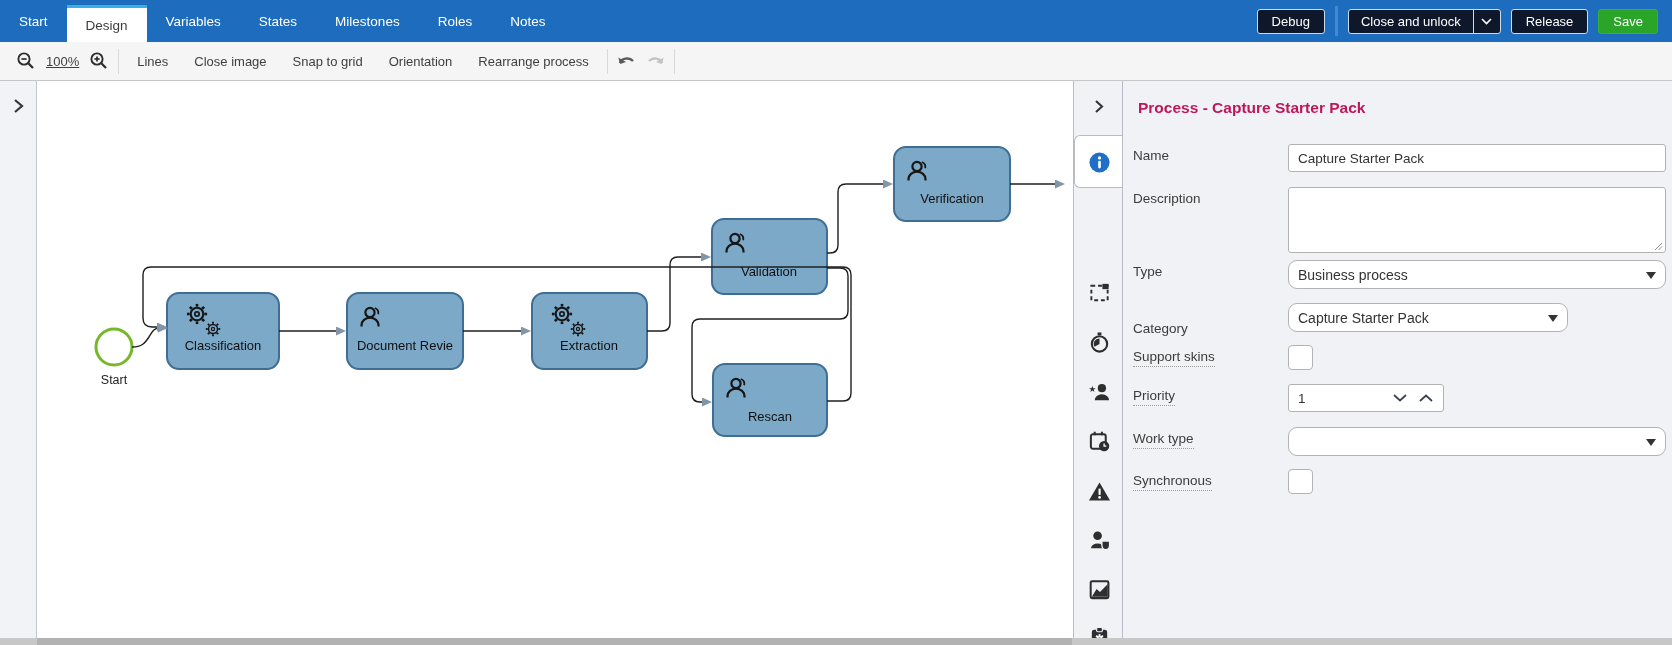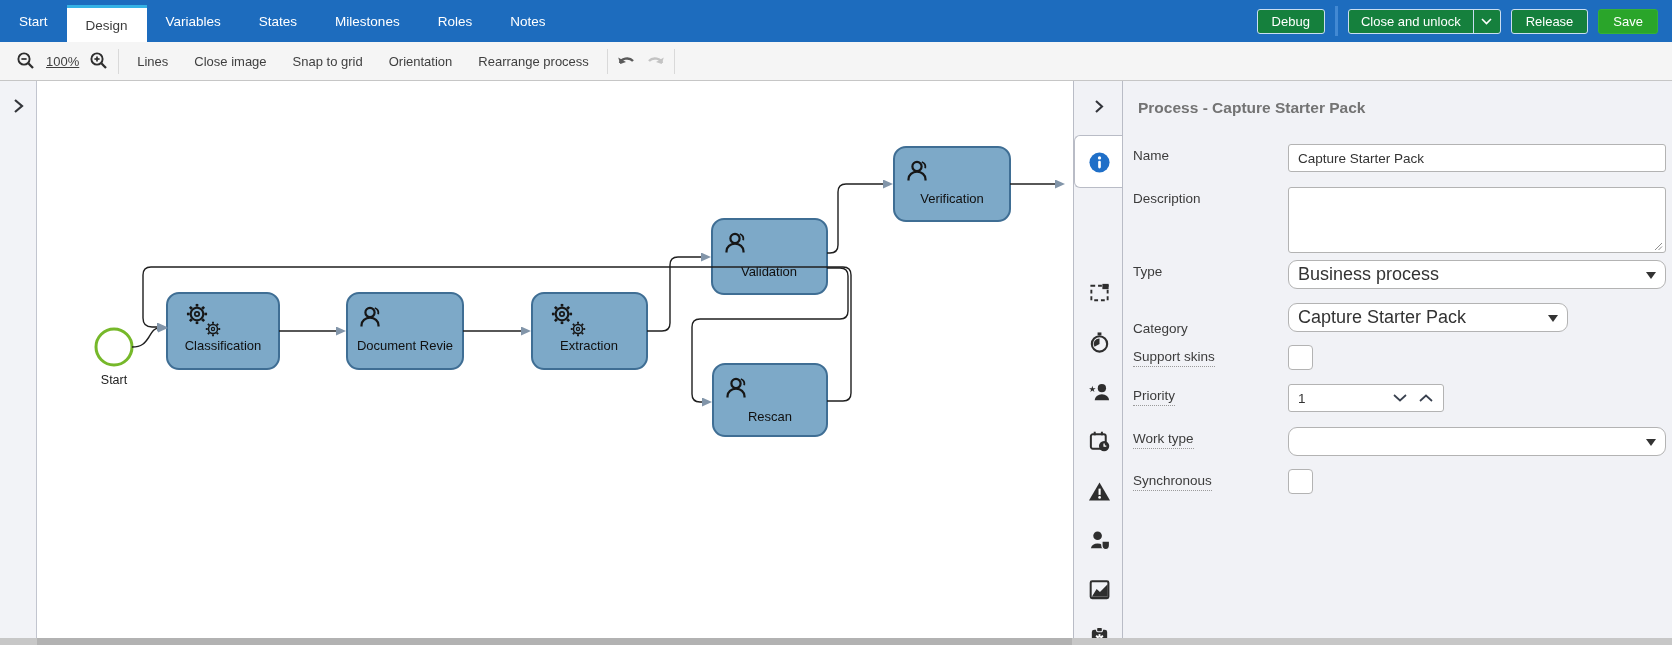--- a/index.html
+++ b/index.html
@@ -5,21 +5,21 @@
   * { box-sizing: border-box; margin: 0; padding: 0; }
   body { font-family: "Liberation Sans", sans-serif; background: #fff; }
   .app { position: relative; width: 1672px; height: 645px; overflow: hidden; background: #fff; font-family: "Liberation Sans", sans-serif; }
 
   
   .topbar { position: absolute; left: 0; top: 0; width: 1672px; height: 42px; background: #1d6cbe; display: flex; align-items: stretch; }
   .tabs { display: flex; align-items: stretch; }
   .tab { color: #fff; font-size: 13.5px; padding: 0 19px; display: flex; align-items: center; cursor: default; }
   .tab.active { background: #fff; color: #3c3c3c; border-top: 3px solid #35b2e5; margin-top: 5px; }
   .top-actions { margin-left: auto; display: flex; align-items: center; gap: 10px; padding-right: 14px; }
-  .tbtn { height: 25px; padding: 0 14px; background: #15803d; border: 1px solid #c9ddf2; color: #fff; font-size: 13px; border-radius: 3px; display: flex; align-items: center; cursor: pointer; white-space: nowrap; }
+  .tbtn { height: 25px; padding: 0 14px; background: #0f172a; border: 1px solid #c9ddf2; color: #fff; font-size: 13px; border-radius: 3px; display: flex; align-items: center; cursor: pointer; white-space: nowrap; }
   .tbtn.split { padding: 0; align-items: center; }
   .tbtn.split .lbl { padding: 0 12px; }
   .tbtn.split .chev { width: 27px; align-self: stretch; display: flex; align-items: center; justify-content: center; border-left: 1px solid #c9ddf2; }
   .tbtn.save { background: #2aa52a; border-color: #35b135; }
   .blue-sep { width: 3px; height: 30px; background: #4289d3; }
 
   
   .toolbar { position: absolute; left: 0; top: 42px; width: 1672px; height: 39px; background: #f5f5f5; border-bottom: 1px solid #c6c6c6; display: flex; align-items: center; font-size: 13px; color: #3f3f3f; }
   .tool-item { padding: 0 13px; cursor: pointer; white-space: nowrap; }
   .tool-sep { width: 1px; height: 25px; background: #d9d9d9; margin: 0 5px; }
@@ -35,28 +35,28 @@
   .canvas { position: absolute; left: 37px; top: 81px; width: 1036px; height: 557px; background: #fff; }
 
   
   .icon-strip { position: absolute; left: 1073px; top: 81px; width: 49px; height: 557px; background: #f1f2f6; border-left: 1px solid #b9bcc6; }
   .strip-icon { position: absolute; left: 13px; width: 24px; height: 24px; display: flex; align-items: center; justify-content: center; cursor: pointer; }
   .strip-tab-active { position: absolute; left: 0; top: 54px; width: 49px; height: 53px; background: #fff; border-top: 1px solid #b9bcc6; border-bottom: 1px solid #b9bcc6; border-left: 1px solid #b9bcc6; border-radius: 6px 0 0 6px; }
   .strip-tab-active .strip-icon { left: 12px; top: 14px; }
 
   
   .panel { position: absolute; left: 1122px; top: 81px; width: 550px; height: 557px; background: #f1f2f6; border-left: 1px solid #b9bcc6; }
-  .panel-title { position: absolute; left: 15px; top: 18px; font-size: 15.5px; font-weight: bold; color: #737373; }
+  .panel-title { position: absolute; left: 15px; top: 18px; font-size: 15.5px; font-weight: bold; color: #be185d; }
   .f-label { position: absolute; left: 10px; font-size: 13.5px; color: #3c3c3c; }
   .f-label .dot { border-bottom: 1px dotted #9a9a9a; padding-bottom: 2px; }
   .f-input { position: absolute; left: 165px; height: 28px; background: #fff; border: 1px solid #b3b3b3; border-radius: 3px; font-family: "Liberation Sans", sans-serif; font-size: 13.5px; color: #333; padding: 0 9px; }
   input.f-input { width: 378px; }
   .f-textarea { position: absolute; left: 165px; width: 378px; height: 66px; background: #fff; border: 1px solid #b3b3b3; border-radius: 3px; resize: none; font-family: "Liberation Sans", sans-serif; font-size: 13.5px; padding: 4px 8px; }
   .resize-grip { position: absolute; pointer-events: none; }
-  .f-select { position: absolute; left: 165px; height: 29px; background: #fff; border: 1px solid #b3b3b3; border-radius: 9px; display: flex; align-items: center; padding: 0 24px 0 9px; font-size: 18px; color: #333; cursor: pointer; }
+  .f-select { position: absolute; left: 165px; height: 29px; background: #fff; border: 1px solid #b3b3b3; border-radius: 9px; display: flex; align-items: center; padding: 0 24px 0 9px; font-size: 14px; color: #333; cursor: pointer; }
   .f-select .caret { position: absolute; right: 9px; top: 11px; width: 0; height: 0; border-left: 5.5px solid transparent; border-right: 5.5px solid transparent; border-top: 7px solid #333; }
   .f-check { position: absolute; left: 165px; width: 25px; height: 25px; background: #fff; border: 1px solid #b3b3b3; border-radius: 4px; cursor: pointer; }
   .f-spin { position: absolute; left: 165px; width: 156px; height: 28px; background: #fff; border: 1px solid #b3b3b3; border-radius: 3px; display: flex; align-items: center; font-size: 13.5px; color: #333; padding-left: 9px; }
   .f-spin .spin-btns { margin-left: auto; display: flex; align-items: center; padding-right: 6px; gap: 4px; }
   .f-spin .sbtn { width: 22px; height: 20px; display: flex; align-items: center; justify-content: center; cursor: pointer; }
 
   
   .bottom-scroll { position: absolute; left: 0; top: 638px; width: 1672px; height: 7px; background: #c7c7c7; }
   .bottom-scroll .thumb { position: absolute; left: 37px; top: 0; width: 1035px; height: 7px; background: #b2b2b2; }
 

